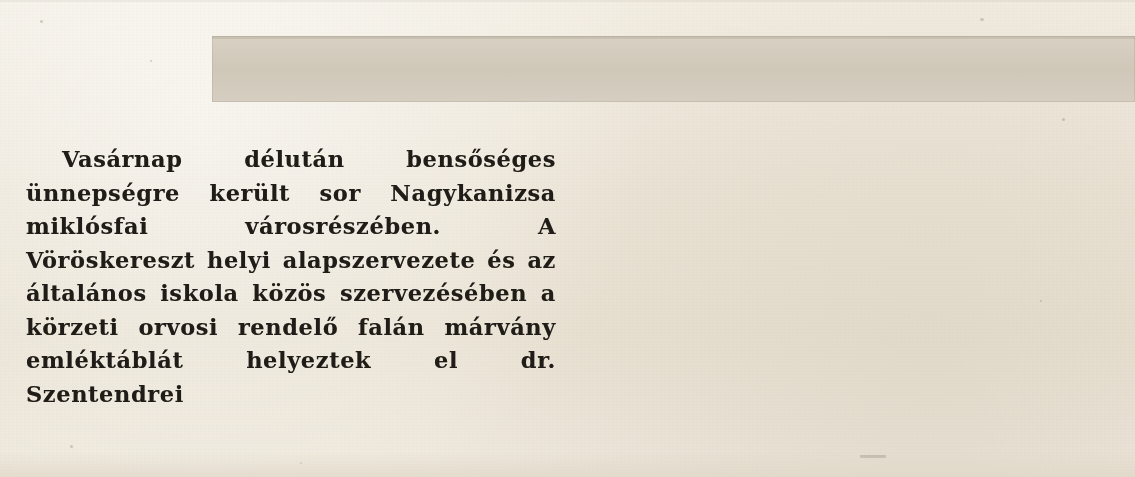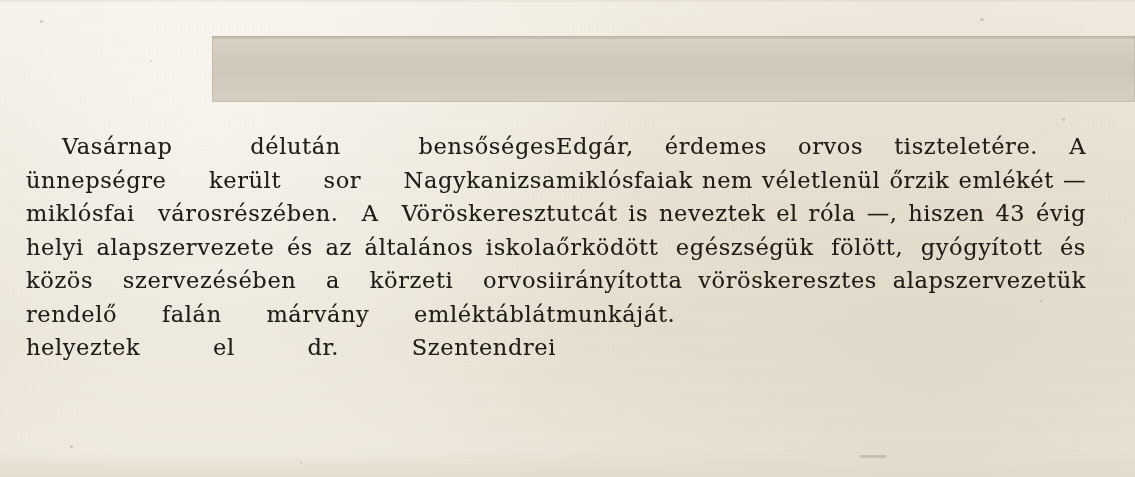--- a/index.html
+++ b/index.html
@@ -74,23 +74,25 @@
     letter-spacing: 1.1px;
     color: #1c1a16;
     text-shadow: 0 0 1px rgba(40,36,30,0.45);
     white-space: nowrap;
   }
 
   
   .columns {
     position: absolute;
     left: 26px;
-    top: 130px;
+    top: 143px;
     width: 1085px;
     display: flex;
+    gap: 26px;
+    font-weight: bold;
   }
 
   .col {
     width: 530px;
     font-family: "DejaVu Serif", serif;
     font-size: 22.5px;
     line-height: 33.5px;
     color: #201d18;
     letter-spacing: 0.6px;
   }
@@ -144,21 +146,18 @@
 
   <div class="headline-band"></div>
 
 
   <div class="columns">
 
     <div class="col">
       <p class="indent last-justify">Vasárnap délután bensőséges ünnepségre került sor Nagykanizsa miklósfai városrészében. A Vöröskereszt helyi alapszervezete és az általános iskola közös szervezésében a körzeti orvosi rendelő falán márvány emléktáblát helyeztek el dr. Szentendrei</p>
     </div>
 
-    <div class="col">
-      <p>Edgár, érdemes orvos tiszteletére. A miklósfaiak nem véletlenül őrzik emlékét — utcát is neveztek el róla —, hiszen 43 évig őrködött egészségük fölött, gyógyított és irányította vöröskeresztes alapszervezetük munkáját.</p>
-    </div>
 
   </div>
 
   <div class="fade-line"></div>
 
 </div>
 
 </body></html>

